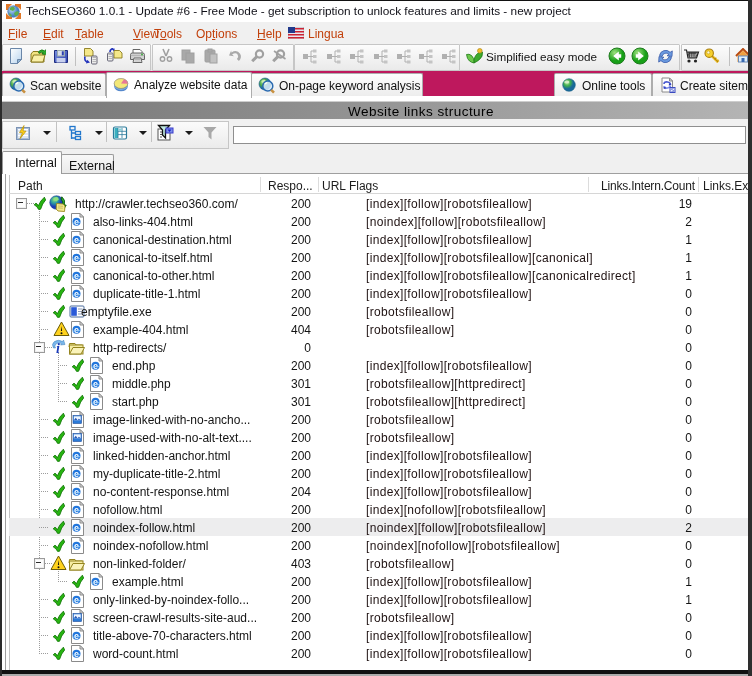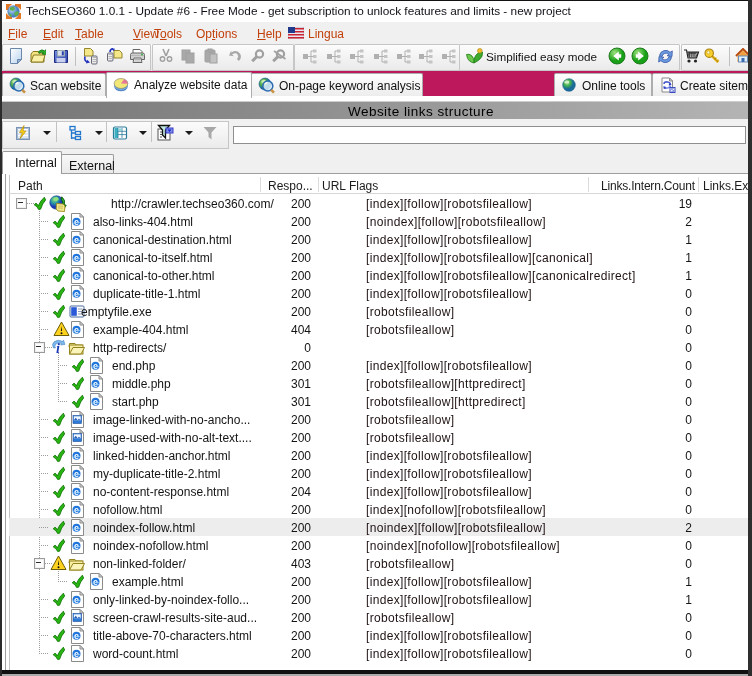--- a/index.html
+++ b/index.html
@@ -479,21 +479,21 @@
                 <stop offset="0.5" stop-color="#2f9f9f"></stop>
                 <stop offset="1" stop-color="#1a3ab8"></stop>
               </radialGradient>
             </defs>
             <circle cx="7.5" cy="7.5" r="6.8" fill="url(#gw)" stroke="#12308a" stroke-width="0.5"></circle>
             <path d="M4.5 3.2 q2.5-1.8 4.5-0.8 l0.8 2.2 -2.4 1.8 -2.9-1.2z" fill="#8fe07f"></path>
             <path d="M12.8 1.8 q4 3.2 2.6 8 l1.8 0.4 -2.8 4.6 -2.4-4.4 1.7 0.2 q0.8-4 -1.6-6.6 z" fill="#2fae2f" stroke="#0a5a0a" stroke-width="0.9"></path>
             <path d="M7.5 8.5 l6.5 0.5 2 2 -0.5 5.5 -6.5-0.5 -1.8-2z" fill="#f3e98e" stroke="#9a8a20" stroke-width="0.9"></path>
             <path d="M9 11 l5 0.3 M8.8 12.9 l5 0.3" stroke="#c8b858" stroke-width="0.9"></path>
           </svg></div>
-        <div class="cell" style="left:66px;margin-left:36px;">http://crawler.techseo360.com/</div>
+        <div class="cell" style="left:66px;">http://crawler.techseo360.com/</div>
         <div class="cell num" style="left:222px;width:80px;">200</div>
         <div class="cell flags" style="left:313px;">[index][follow][robotsfileallow]</div>
         <div class="cell num" style="left:583px;width:100px;">19</div>
       </div>
       <div class="row" style="top:212px;">
         <div class="hdots" style="left:30px;top:9px;width:9px;"></div>
         <div style="position:absolute;left:43px;top:2px;"><svg width="14" height="15" viewBox="0 0 14 15">
             <path d="M1.2 8.8 L3 7.2 Q4.5 8 5.3 9.8 Q7.4 4.6 11.4 1.2 L12.6 4 Q9.2 7.6 7.6 13.2 L5.6 13.4 Q4.4 10.4 1.2 8.8 z" fill="#28b412" stroke="#137808" stroke-width="0.9"></path>
           </svg></div>
         <div style="position:absolute;left:60px;top:1px;"><svg width="16" height="17" viewBox="0 0 16 17">

